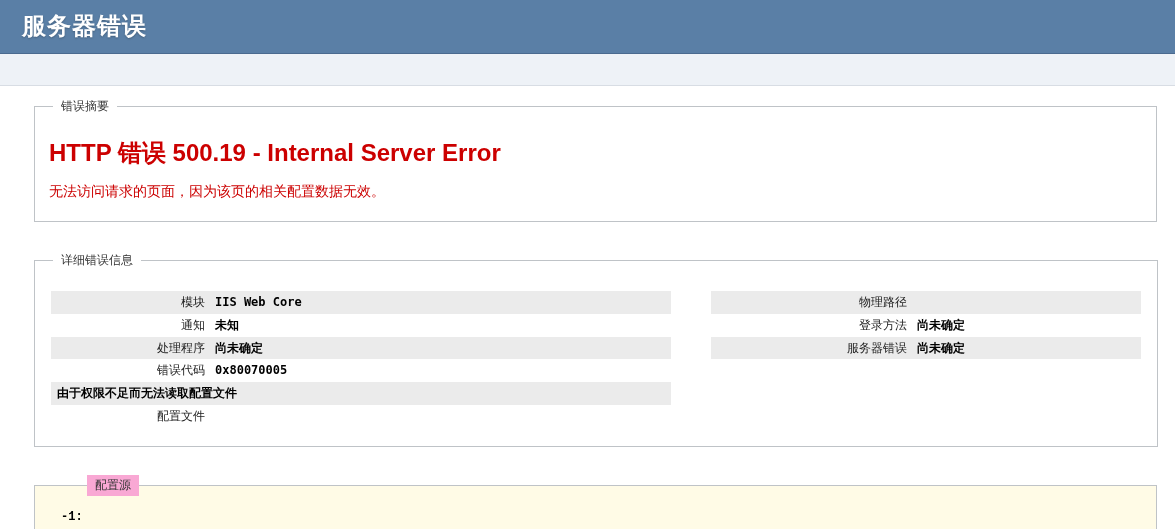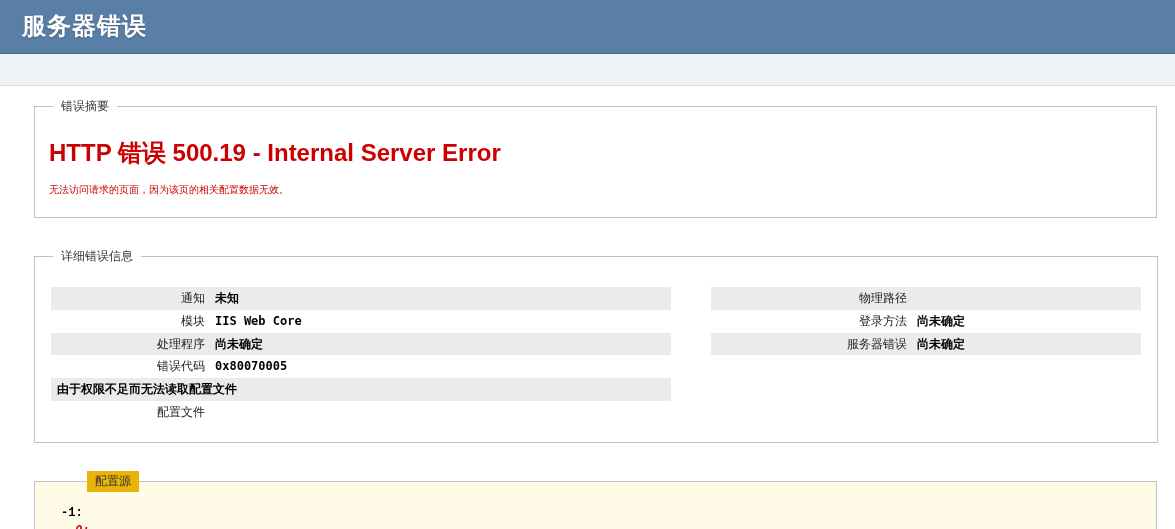--- a/index.html
+++ b/index.html
@@ -45,21 +45,21 @@
     }
     .error-title {
       color: #cc0000;
       font-family: Verdana, "trebuchet MS", Arial, sans-serif;
       font-size: 24px;
       font-weight: bold;
       margin: 6px 0 14px 2px;
     }
     .error-subtitle {
       color: #cc0000;
-      font-size: 10px;
+      font-size: 14px;
       margin: 0 0 2px 2px;
     }
     .detail-area {
       display: flex;
       gap: 40px;
       padding: 6px 4px 0;
     }
     .detail-col {
       flex: 0 0 auto;
     }
@@ -84,21 +84,21 @@
       font-weight: bold;
       color: #000;
       font-family: Verdana, Consolas, monospace;
     }
     fieldset.config-source {
       background: #fffbe6;
       border: 1px solid #bfc3c7;
       padding: 8px 12px 14px;
       margin-top: 8px;
     }
-    fieldset.config-source legend { background: #eab308; margin-left: 40px; }
+    fieldset.config-source legend { background: #f9a8d4; margin-left: 40px; }
     .code-block {
       font-family: Consolas, "Courier New", monospace;
       font-size: 12px;
       padding: 4px 0 0 14px;
       line-height: 1.5;
     }
     .code-line-1 { color: #000; font-weight: bold; }
     .code-line-2 { color: #cc0000; font-weight: bold; font-style: italic; padding-left: 14px; }
   </style>
 </head>
@@ -115,26 +115,26 @@
     <legend>错误摘要</legend>
     <div class="error-title">HTTP 错误 500.19 - Internal Server Error</div>
     <div class="error-subtitle">无法访问请求的页面，因为该页的相关配置数据无效。</div>
   </fieldset>
 
   <fieldset>
     <legend>详细错误信息</legend>
     <div class="detail-area">
       <div class="detail-col left">
         <div class="kv-row">
+            <div class="kv-key">模块</div>
+            <div class="kv-val">IIS Web Core</div>
+          </div>
+        <div class="kv-row">
             <div class="kv-key">通知</div>
             <div class="kv-val">未知</div>
-          </div>
-        <div class="kv-row">
-            <div class="kv-key">模块</div>
-            <div class="kv-val">IIS Web Core</div>
           </div>
         <div class="kv-row">
             <div class="kv-key">处理程序</div>
             <div class="kv-val">尚未确定</div>
           </div>
         <div class="kv-row">
             <div class="kv-key">错误代码</div>
             <div class="kv-val">0x80070005</div>
           </div>
         <div class="kv-row">

